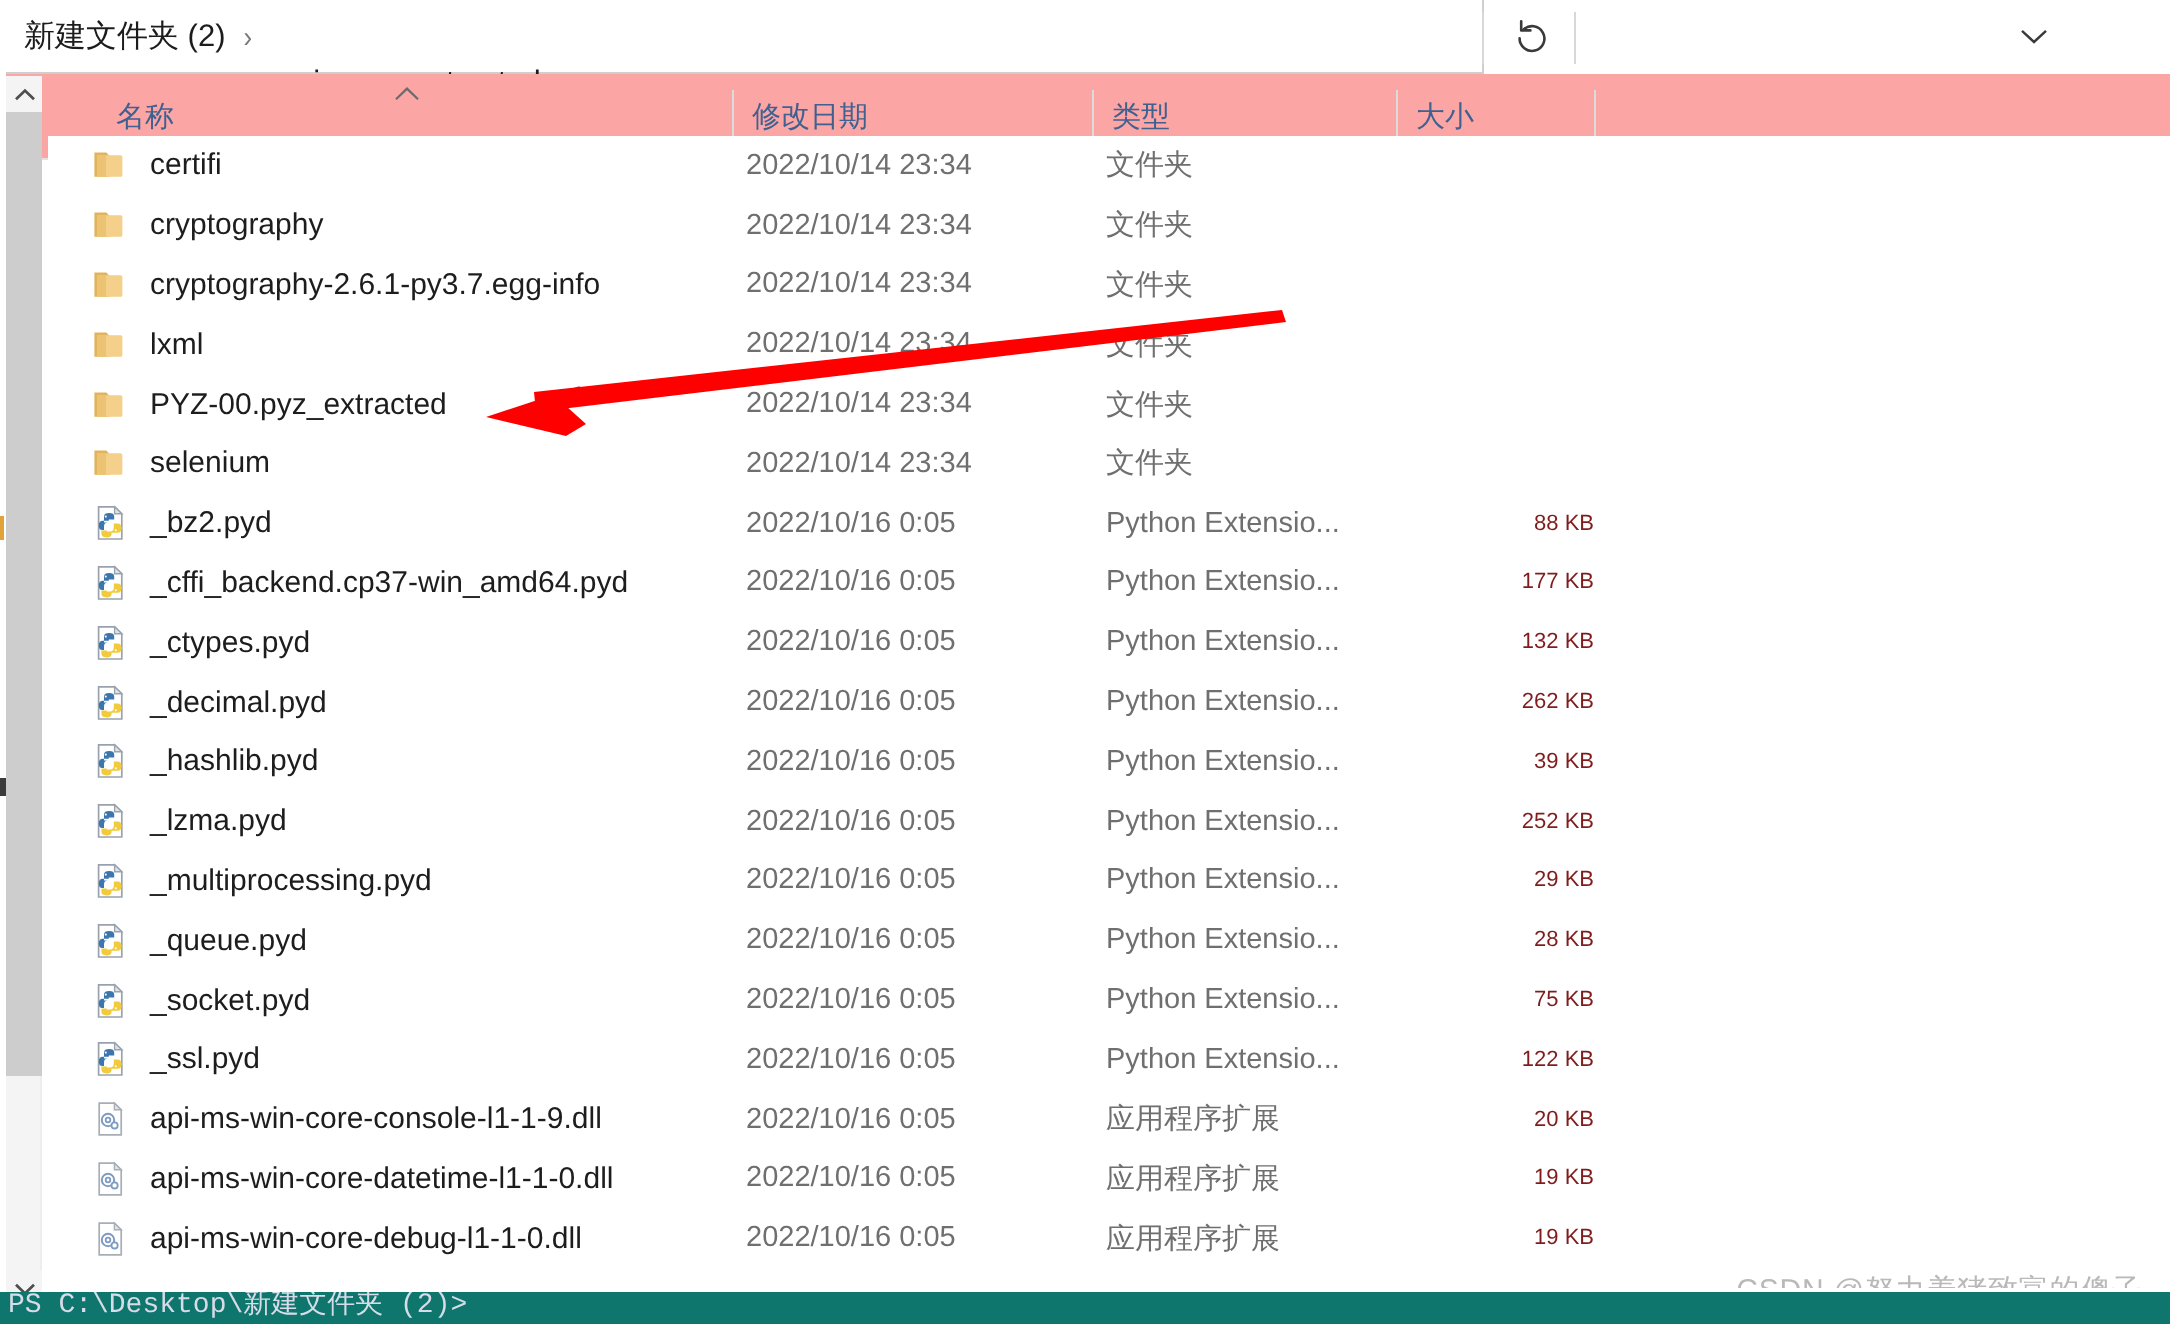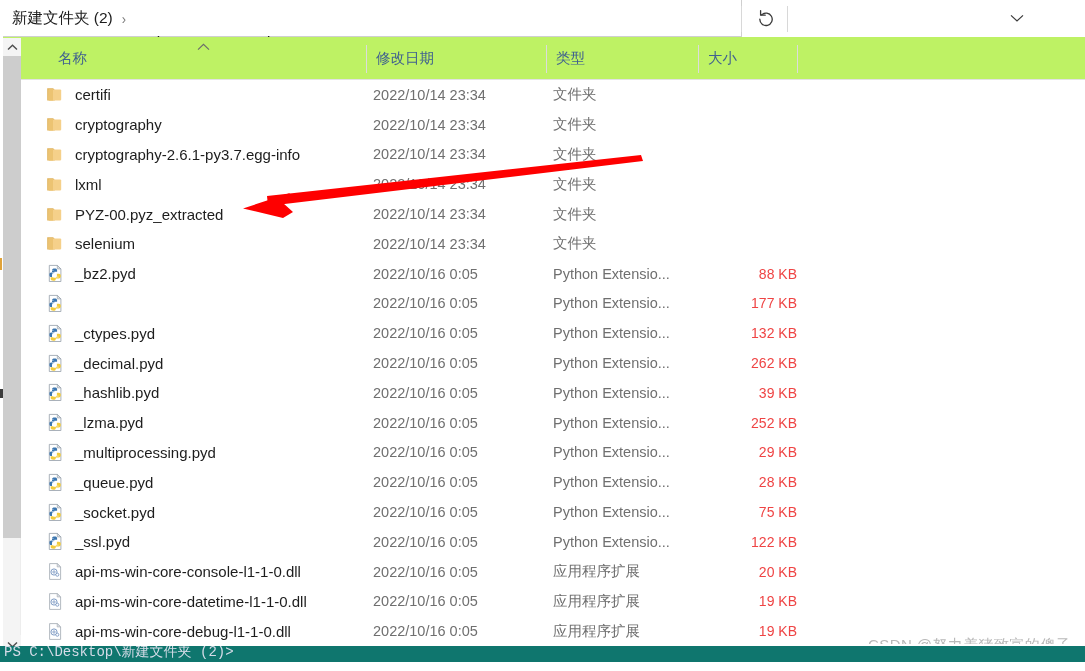--- a/index.html
+++ b/index.html
@@ -105,21 +105,21 @@
     font-size: 15px;
     color: #3d3d3d;
     white-space: nowrap;
   }
 
   
   .colheader {
     position: absolute;
     left: 0px; top: 37px;
     width: 1085px; height: 43px;
-    background: #bef264;
+    background: #fca5a5;
     border-bottom: 1px solid #e2e2e2;
   }
   .colhead-cell {
     position: absolute;
     top: 0; height: 42px;
     display: flex; align-items: center;
     font-size: 14.5px;
     color: #40618f;
     padding-left: 10px;
     white-space: nowrap;
@@ -177,21 +177,21 @@
   .tiny-dark {
     position: absolute;
     left: 0px; top: 389px;
     width: 3px; height: 9px;
     background: #3b3b3b;
   }
 
   
   .filelist {
     position: absolute;
-    left: 24px; top: 80px;
+    left: 24px; top: 68px;
     width: 1061px; height: 564px;
     overflow: hidden;
     background: #ffffff;
   }
   .row {
     position: relative;
     height: 29.8px;
     display: flex;
     align-items: center;
   }
@@ -225,22 +225,22 @@
     left: 529px;
     font-size: 14.5px;
     color: #6f6f6f;
     white-space: nowrap;
   }
   .cell-size {
     position: absolute;
     left: 601px;
     width: 172px;
     text-align: right;
-    font-size: 14px;
-    color: #ef4444;
+    font-size: 11px;
+    color: #7f1d1d;
     white-space: nowrap;
   }
 
   
   .annotation {
     position: absolute;
     left: 0; top: 0;
     width: 1085px; height: 671px;
     pointer-events: none;
   }
@@ -443,20 +443,21 @@
       <div class="row">
         <div class="cell-name">
           <svg class="icon-wrap" viewBox="0 0 19 19">
             <path d="M3.3 1.4 h8.0 l3.6 3.5 v12.6 h-11.6 z" fill="#ffffff" stroke="#9aa3ad" stroke-width="0.85"></path>
             <path d="M11.3 1.4 l3.6 3.5 h-3.6 z" fill="#dfe4e9" stroke="#9aa3ad" stroke-width="0.7"></path>
             <path d="M6.0 6.4 c0-1.4 0.9-1.9 2.6-1.9 c1.7 0 2.5 0.5 2.5 1.8 v1.5 h-2.7 v0.6 h-3.1 c-1.2 0-1.9 0.8-1.9 2.3 c0 1.5 0.6 2.3 1.7 2.3 h0.9 v-1.8 c0-1.2 0.7-1.9 1.9-1.9 h-1.9 z" fill="#3c76af"></path>
             <path d="M12.9 9.7 c1.2 0 1.9 0.8 1.9 2.3 c0 1.6-0.7 2.4-2.0 2.4 h-3.0 v0.5 c0 1.3-0.8 1.8-2.5 1.8 c-1.7 0-2.6-0.5-2.6-1.9 v-1.6 h2.7 v0.6 h1.6 c1.2 0 1.9-0.7 1.9-1.9 v-2.2 z" fill="#f2cb3d"></path>
             <circle cx="6.9" cy="6.3" r="0.52" fill="#ffffff"></circle>
             <circle cx="11.9" cy="13.1" r="0.52" fill="#ffffff"></circle>
           </svg>
+          <span class="name-text">_cffi_backend.cp37-win_amd64.pyd</span>
         </div>
         <div class="cell-date">2022/10/16 0:05</div>
         <div class="cell-type">Python Extensio...</div>
         <div class="cell-size">177 KB</div>
       </div>
       <div class="row">
         <div class="cell-name">
           <svg class="icon-wrap" viewBox="0 0 19 19">
             <path d="M3.3 1.4 h8.0 l3.6 3.5 v12.6 h-11.6 z" fill="#ffffff" stroke="#9aa3ad" stroke-width="0.85"></path>
             <path d="M11.3 1.4 l3.6 3.5 h-3.6 z" fill="#dfe4e9" stroke="#9aa3ad" stroke-width="0.7"></path>
@@ -585,21 +586,21 @@
       </div>
       <div class="row">
         <div class="cell-name">
           <svg class="icon-wrap" viewBox="0 0 19 19">
             <path d="M3.6 1.6 h7.6 l3.4 3.3 v12.5 h-11.0 z" fill="#ffffff" stroke="#a7aeb6" stroke-width="0.85"></path>
             <path d="M11.2 1.6 l3.4 3.3 h-3.4 z" fill="#e2e6ea" stroke="#a7aeb6" stroke-width="0.7"></path>
             <circle cx="8.0" cy="10.0" r="3.1" fill="none" stroke="#7e9bc4" stroke-width="1.0"></circle>
             <circle cx="8.0" cy="10.0" r="1.15" fill="none" stroke="#7e9bc4" stroke-width="0.9"></circle>
             <circle cx="11.3" cy="12.7" r="1.55" fill="#ffffff" stroke="#7e9bc4" stroke-width="0.9"></circle>
           </svg>
-          <span class="name-text">api-ms-win-core-console-l1-1-0.dll</span>
+          <span class="name-text">api-ms-win-core-console-l1-1-9.dll</span>
         </div>
         <div class="cell-date">2022/10/16 0:05</div>
         <div class="cell-type">应用程序扩展</div>
         <div class="cell-size">20 KB</div>
       </div>
       <div class="row">
         <div class="cell-name">
           <svg class="icon-wrap" viewBox="0 0 19 19">
             <path d="M3.6 1.6 h7.6 l3.4 3.3 v12.5 h-11.0 z" fill="#ffffff" stroke="#a7aeb6" stroke-width="0.85"></path>
             <path d="M11.2 1.6 l3.4 3.3 h-3.4 z" fill="#e2e6ea" stroke="#a7aeb6" stroke-width="0.7"></path>

